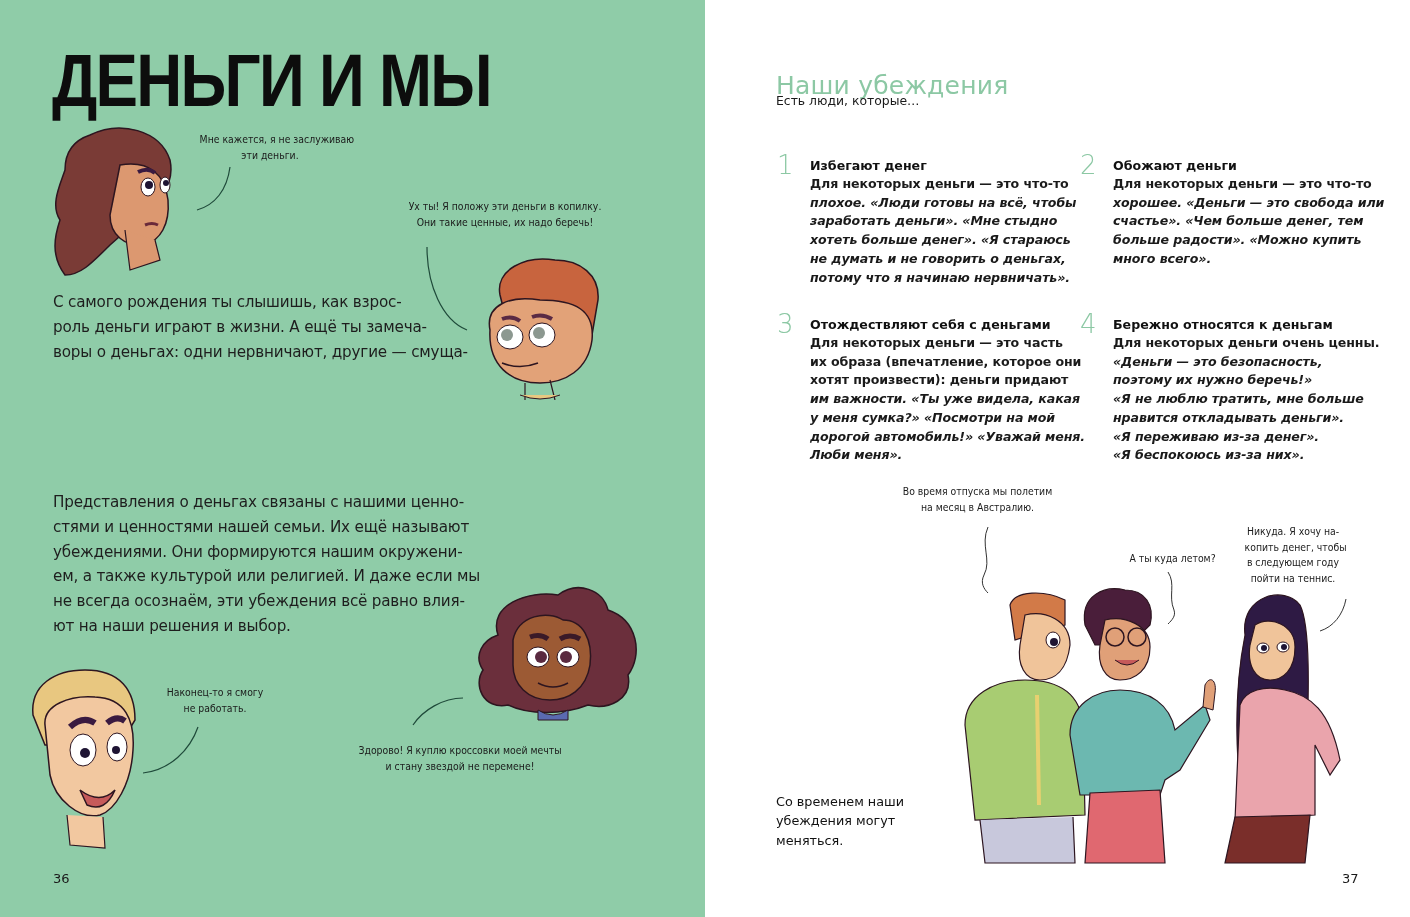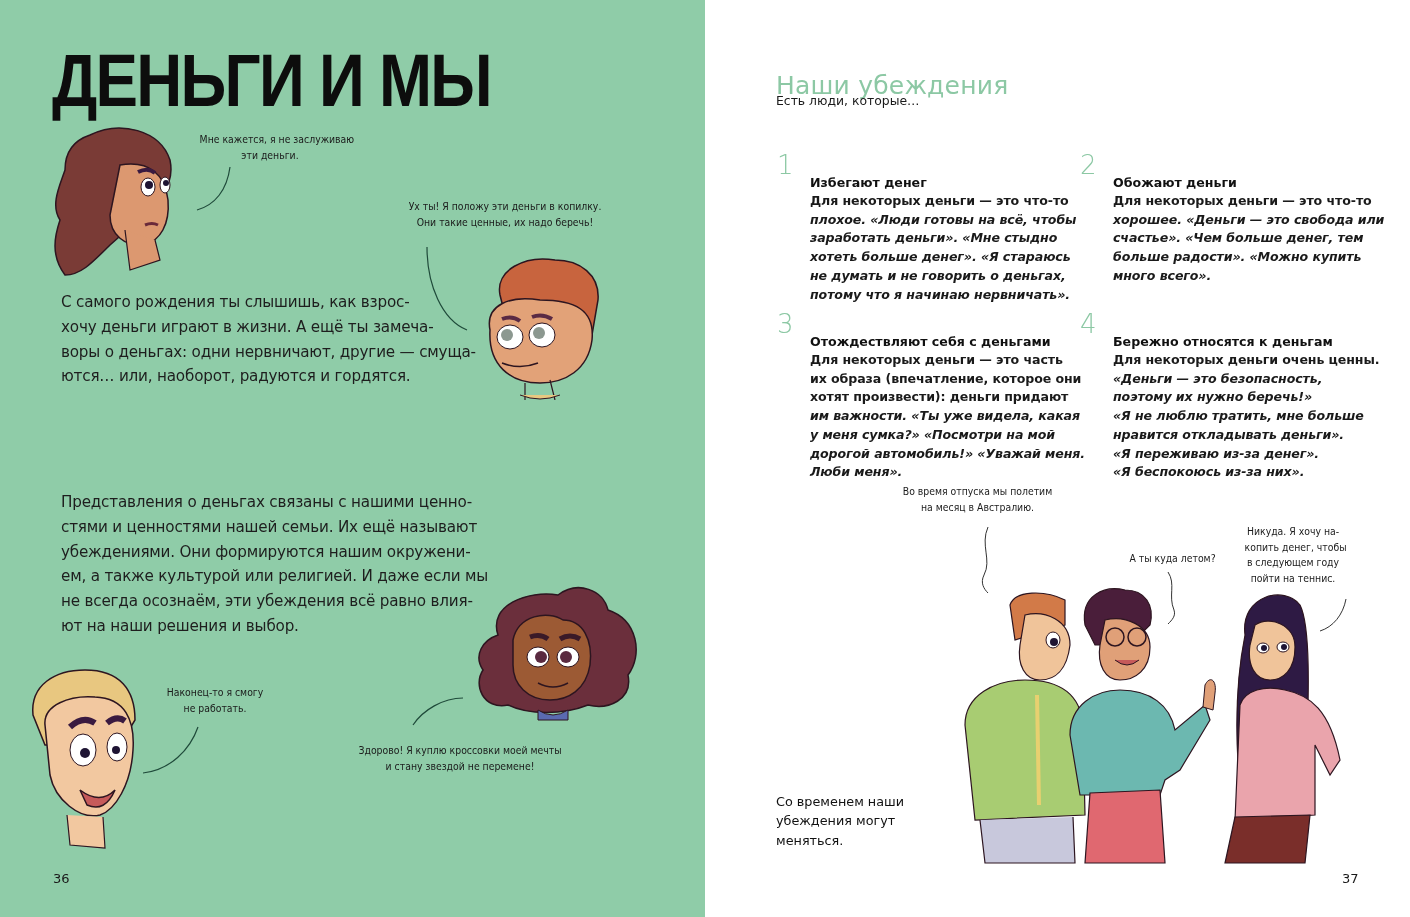--- a/index.html
+++ b/index.html
@@ -4,34 +4,34 @@
 <style>
   * { box-sizing: border-box; margin: 0; padding: 0; }
   html, body { width: 1410px; height: 917px; overflow: hidden; background: #ffffff; }
   body { position: relative; font-family: "DejaVu Sans", sans-serif; color: #1a1a1a; }
 
   .page-left { position: absolute; left: 0; top: 0; width: 705px; height: 917px; background: #8fcca8; }
   .page-right { position: absolute; left: 705px; top: 0; width: 705px; height: 917px; background: #ffffff; }
 
   .title { position: absolute; left: 52px; top: 44px; font-family: "Liberation Sans", sans-serif; font-weight: 700; font-size: 74px; letter-spacing: -2px; line-height: 1; color: #0d0d0d; transform: scaleX(0.86); transform-origin: left top; white-space: nowrap; }
 
-  .body-text { position: absolute; left: 53px; width: 410px; font-family: "DejaVu Sans", sans-serif; font-size: 15.2px; line-height: 24.8px; color: #1e1e1e; letter-spacing: -0.2px; margin-left: 8px; }
+  .body-text { position: absolute; left: 53px; width: 410px; font-family: "DejaVu Sans", sans-serif; font-size: 15.2px; line-height: 24.8px; color: #1e1e1e; letter-spacing: -0.2px; }
   .body-text span { display: block; white-space: nowrap; }
 
   .bubble { position: absolute; font-family: "DejaVu Sans", sans-serif; font-size: 10.6px; line-height: 15.5px; color: #1a1a1a; text-align: center; white-space: nowrap; transform: scaleX(0.88); transform-origin: center top; }
   .bubble span { display: block; }
 
   .page-num { position: absolute; font-family: "DejaVu Sans", sans-serif; font-size: 13px; color: #1a1a1a; }
 
   .section-title { position: absolute; left: 776px; top: 48px; font-family: "DejaVu Sans", sans-serif; font-size: 25px; font-weight: 400; color: #8cc8a4; letter-spacing: 0.2px; margin-top: 23px; }
   .intro { position: absolute; left: 776px; top: 93px; font-size: 12.4px; color: #1a1a1a; }
 
   .belief { position: absolute; width: 270px; }
   .belief .num { position: absolute; left: -33px; top: -6px; font-family: "DejaVu Sans", sans-serif; font-size: 26px; font-weight: 300; color: #8cc8a4; }
-  .belief .head { font-size: 12.6px; font-weight: 700; line-height: 19px; color: #111; white-space: nowrap; margin-top: 17px; }
+  .belief .head { font-size: 12.6px; font-weight: 700; line-height: 19px; color: #111; white-space: nowrap; }
   .belief .line { display: block; font-size: 12.6px; line-height: 18.7px; white-space: nowrap; color: #1a1a1a; letter-spacing: -0.1px; font-weight: bold; }
   .belief .line.it { font-style: italic; }
 
   .outro { position: absolute; left: 776px; top: 792px; font-size: 12.8px; line-height: 19.4px; color: #111; }
   .outro span { display: block; }
 
   svg.art { position: absolute; }
 </style>
 </head>
 <body>
@@ -75,23 +75,22 @@
     <circle cx="59" cy="78" r="6" fill="#8c9890"></circle>
   <path d="M22 64 Q32 60 40 66" stroke="#5a2a44" stroke-width="4" fill="none"></path>
   <path d="M52 62 Q62 58 72 64" stroke="#5a2a44" stroke-width="4" fill="none"></path>
   <path d="M22 108 Q40 115 58 108" stroke="#2d1520" stroke-width="1.5" fill="none"></path>
   <path d="M45 128 L45 145 M70 125 L75 145" stroke="#2d1520" stroke-width="1.2"></path>
   <path d="M40 140 Q60 148 80 140" fill="#e8c880" stroke="#2d1520"></path>
 </svg>
 
 <div class="body-text" style="top:290px">
   <span>С самого рождения ты слышишь, как взрос-</span>
-  <span>хочу деньги играют в жизни. А ещё ты замеча-</span>
+  <span>роль деньги играют в жизни. А ещё ты замеча-</span>
   <span>воры о деньгах: одни нервничают, другие — смуща-</span>
-  <span>ются… или, наоборот, радуются и гордятся.</span>
 </div>
 <div class="body-text" style="top:490px">
   <span>Представления о деньгах связаны с нашими ценно-</span>
   <span>стями и ценностями нашей семьи. Их ещё называют</span>
   <span>убеждениями. Они формируются нашим окружени-</span>
   <span>ем, а также культурой или религией. И даже если мы</span>
   <span>не всегда осознаём, эти убеждения всё равно влия-</span>
   <span>ют на наши решения и выбор.</span>
 </div>
 

